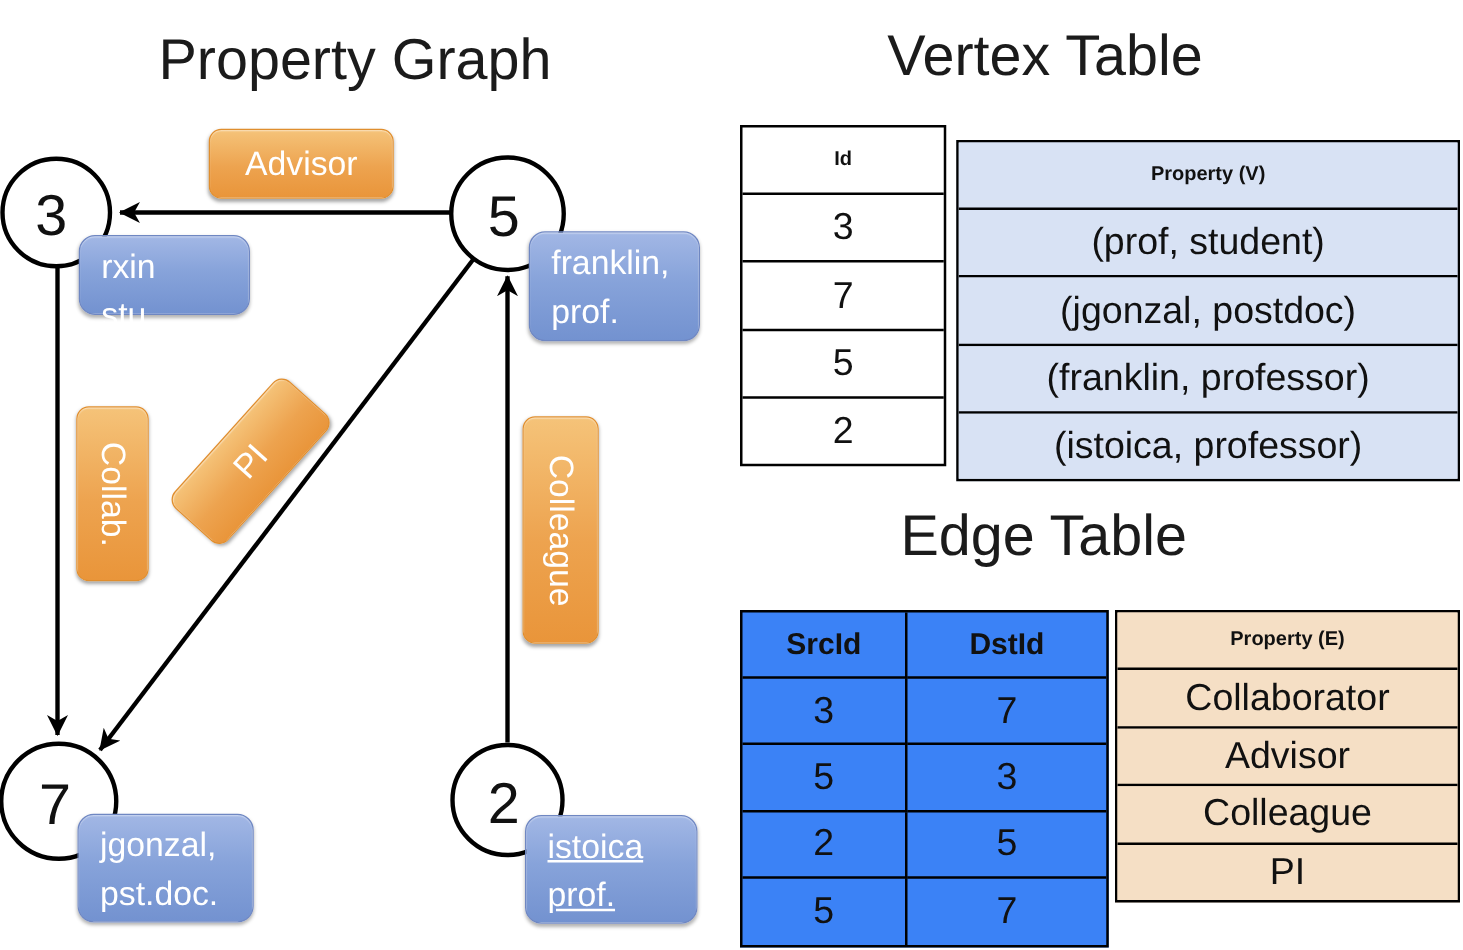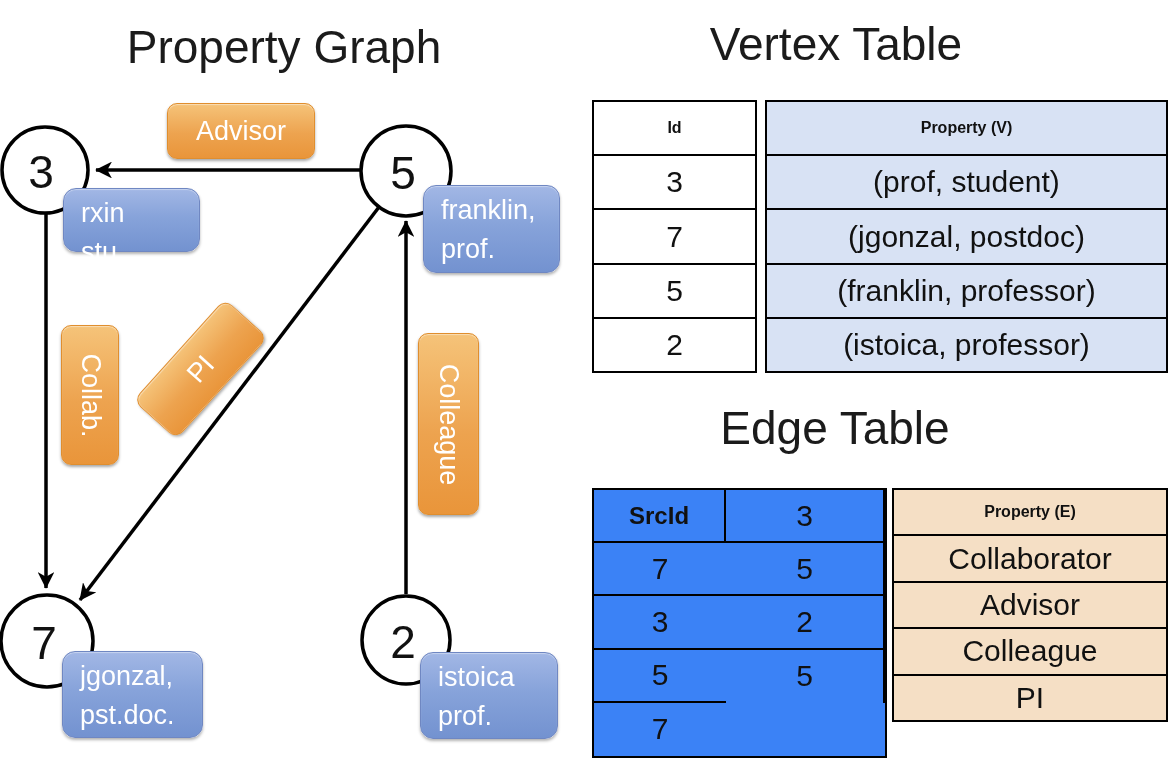--- a/index.html
+++ b/index.html
@@ -110,43 +110,44 @@
     <div>stu.</div>
   </div>
   <div class="bbox" style="left:423px;top:185px;width:137px;height:88px;">
     <div>franklin,</div>
     <div>prof.</div>
   </div>
   <div class="bbox" style="left:62px;top:651px;width:141px;height:87px;">
     <div>jgonzal,</div>
     <div>pst.doc.</div>
   </div>
-  <div class="bbox" style="left:420px;top:652px;width:138px;height:87px;">
+  <div class="bbox" style="left:420px;top:652px;width:138px;height:87px;text-decoration:underline;">
     <div>istoica</div>
     <div>prof.</div>
   </div>
 
   <div class="tblock" style="left:592px;top:100px;width:165px;height:273px;">
     <div class="cell hdr">Id</div>
     <div class="cell">3</div>
     <div class="cell">7</div>
     <div class="cell">5</div>
     <div class="cell">2</div>
   </div>
 
-  <div class="tblock bg-blue" style="left:765px;top:100px;width:403px;height:273px;">
+  <div class="tblock bg-blue" style="left:765px;top:112px;width:403px;height:273px;">
     <div class="cell hdr bg-blue">Property (V)</div>
     <div class="cell bg-blue">(prof, student)</div>
     <div class="cell bg-blue">(jgonzal, postdoc)</div>
     <div class="cell bg-blue">(franklin, professor)</div>
     <div class="cell bg-blue">(istoica, professor)</div>
   </div>
 
   <div class="gridblock" style="left:592px;top:488px;width:295px;height:270px;">
     <div class="gcell hdr c1">SrcId</div>
+    <div class="gcell hdr">DstId</div>
     <div class="gcell c1">3</div>
     <div class="gcell">7</div>
     <div class="gcell c1">5</div>
     <div class="gcell">3</div>
     <div class="gcell c1">2</div>
     <div class="gcell">5</div>
     <div class="gcell c1 last">5</div>
     <div class="gcell last">7</div>
   </div>
 

